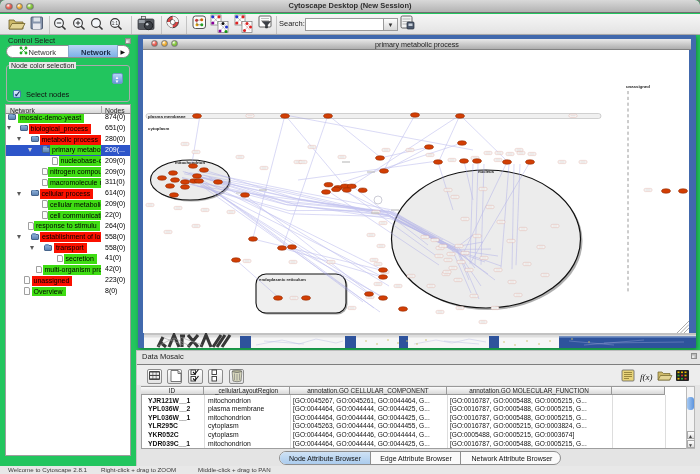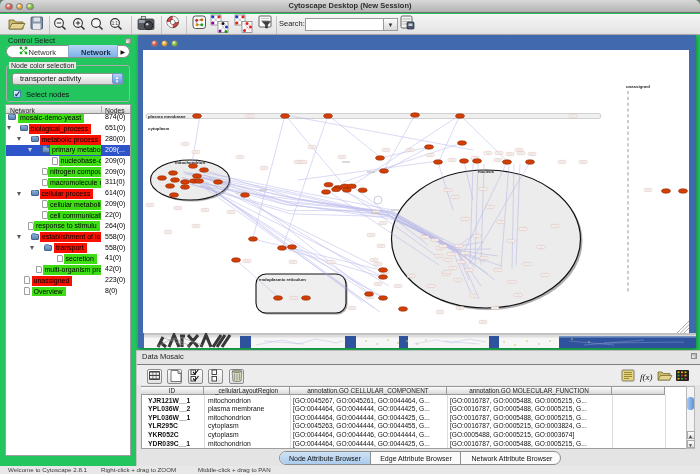--- a/index.html
+++ b/index.html
@@ -178,23 +178,20 @@
       <circle cx="7" cy="2" r="1.4" fill="#2a2"></circle>
       <circle cx="2" cy="7" r="1.4" fill="#2a2"></circle>
       <circle cx="7" cy="7" r="1.4" fill="#2a2"></circle>
       <path d="M2 2 L7 7 M7 2 L2 7" stroke="#2a2" stroke-width="0.7"></path>
     </svg>
     <div class="abs" id="tab-netlbl">Network</div>
     <div class="abs" id="tab-moslbl">Network</div>
     <div class="abs" id="tab-arrow">▶</div>
     <div class="abs" id="groupbox"></div>
     <div class="abs" id="grouplbl">Node color selection</div>
-    <div class="abs" id="combo">
-      <div class="t">transporter activity</div>
-    </div>
     <div class="abs" id="combobtn">
       <div style="margin-top:1.5px">▲</div>
       <div>▼</div>
     </div>
     <div class="abs" id="cb">✓</div>
     <div class="abs" id="cblbl">Select nodes</div>
     <div class="abs" id="treewrap"></div>
     <div class="trow" style="left:6px;top:112.6px;width:124px;">
       <div class="fold" style="left:2px"></div>
       <div class="thl" style="left:12px;max-width:83px;background:#3fdd13">mosaic-demo-yeast</div>
@@ -285,20 +282,23 @@
       <div class="file" style="left:18px"></div>
       <div class="thl" style="left:25.5px;max-width:69.5px;background:#3fdd13">Overview</div>
       <div class="tnum" style="color:#000">8(0)</div>
     </div>
     <div class="abs" id="treehdr">
       <div class="n1">Network</div>
       <div class="n2">Nodes</div>
       <div class="sep"></div>
     </div>
     <div class="abs" id="frame"></div>
+    <div class="abs" id="ftitle">
+      <div class="t">primary metabolic process</div>
+    </div>
     <div class="flight" style="left:150.7px;background:radial-gradient(circle at 35% 30%, #fff 0%, #ee6a5f 40%, #b13c32 100%);border:0.5px solid #7a7a7a"></div>
     <div class="flight" style="left:160.7px;background:radial-gradient(circle at 35% 30%, #fff 0%, #f5b73f 40%, #b7832a 100%);border:0.5px solid #7a7a7a"></div>
     <div class="flight" style="left:170.9px;background:radial-gradient(circle at 35% 30%, #fff 0%, #8fce47 40%, #5d9a30 100%);border:0.5px solid #7a7a7a"></div>
     <svg class="abs" id="canvas" width="546" height="283" viewBox="0 0 546 283">
       <rect x="3" y="63.5" width="455" height="5" rx="2.5" fill="#f0f0f0" stroke="#b5b5b5" stroke-width="0.6"></rect>
       <text x="5" y="67.6" font-size="4.3" font-weight="bold" fill="#1a1a1a">plasma membrane</text>
       <text x="5" y="80" font-size="4.3" font-weight="bold" fill="#1a1a1a">cytoplasm</text>
       <text x="483" y="38" font-size="4.3" font-weight="bold" fill="#1a1a1a">unassigned</text>
       <line x1="485" y1="41" x2="485" y2="243" stroke="#9a9a9a" stroke-width="1" stroke-dasharray="3.2,2.6"></line>
       <ellipse cx="345" cy="191" rx="94.5" ry="69" fill="#6e6e6e" opacity="0.55"></ellipse>

